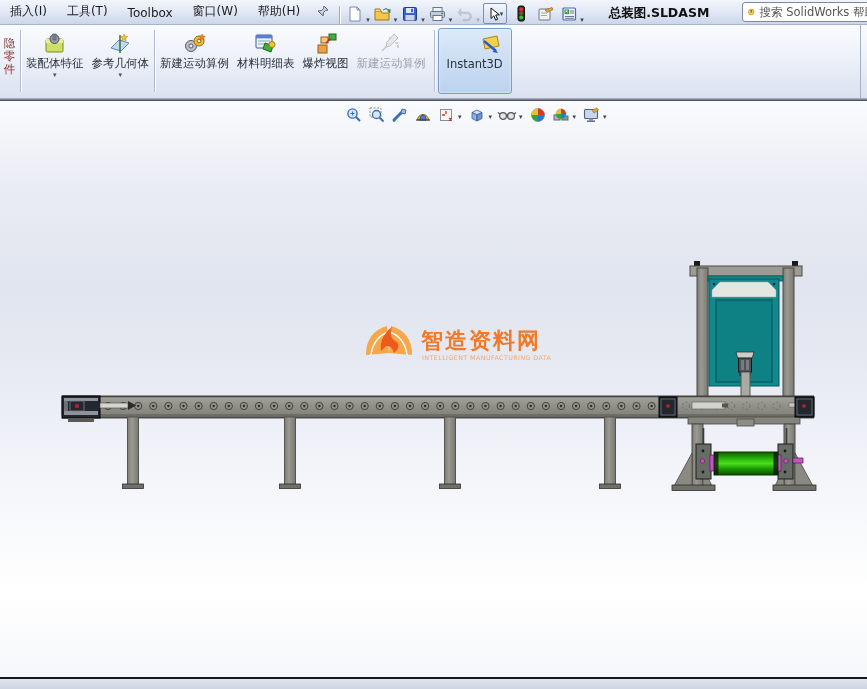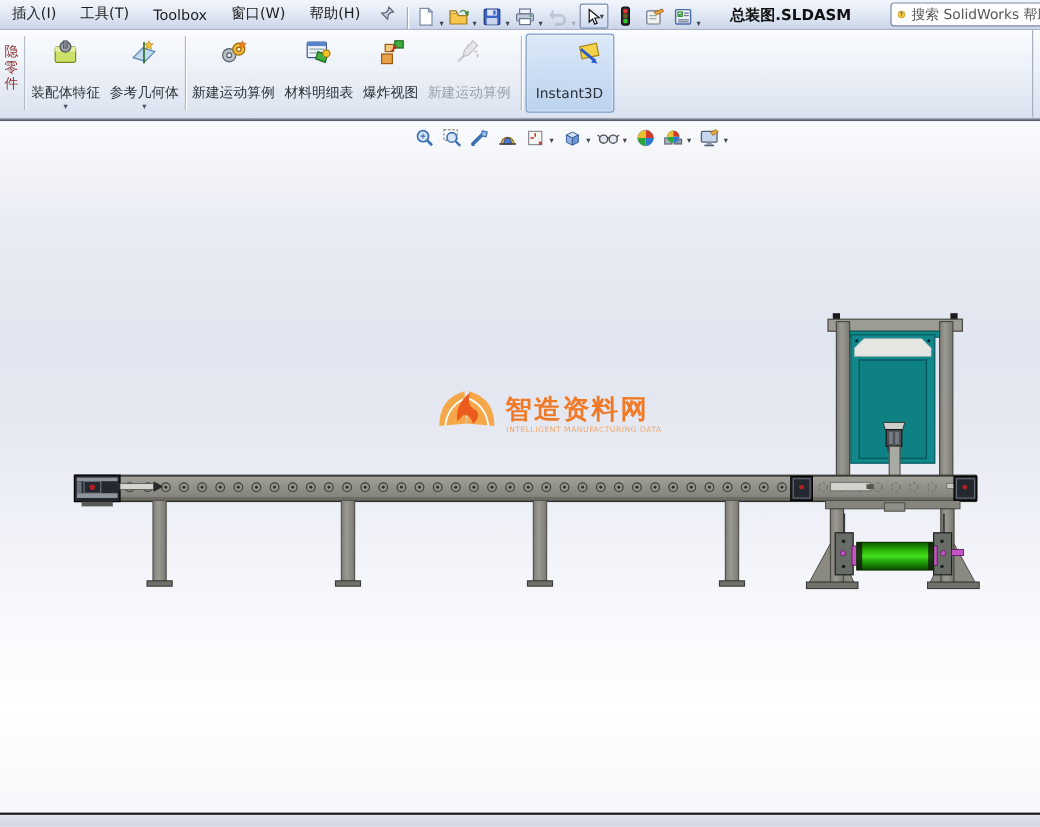--- a/index.html
+++ b/index.html
@@ -28,21 +28,21 @@
 
   
   .commandbar { position:relative; height:73px;
     background:linear-gradient(180deg,#fafcfe 0%,#eef2f9 40%,#dbe2ef 100%);
     display:flex; align-items:flex-start; padding-top:3px; }
   .chrome-sep { height:3px; background:linear-gradient(180deg,#bcc4d4,#6e7484 60%,#3c404c 100%); }
   .cmd-btn { display:flex; flex-direction:column; align-items:center; justify-content:flex-start;
     height:66px; padding:3px 4px 1px; border-radius:3px; }
   .cmd-btn .cicon { width:26px; height:26px; flex:none; }
   .cmd-btn .clabel { font-size:11.5px; line-height:13px; color:#2b3138; text-align:center;
-    margin-top:14px; word-break:break-all; }
+    margin-top:0; word-break:break-all; }
   .cmd-btn .cdd { font-size:7px; color:#4a5160; margin-top:1px; }
   .cmd-btn.disabled .clabel { color:#9aa0ab; }
   .cmd-btn.disabled .cicon { opacity:.45; filter:grayscale(1); }
   .cmd-btn.active { background:linear-gradient(180deg,#dce9f8,#bcd2ee);
     border:1px solid #7a9cc9; box-shadow:inset 0 0 2px #fff;align-items:flex-end; }
   .cmd-btn.partial { width:19px; overflow:hidden; padding:3px 1px; }
   .cmd-btn.partial .clabel { color:#8a3434; width:14px; margin-top:6px; }
   .cmd-vdiv { width:1px; height:62px; background:#b3bccc; box-shadow:1px 0 0 #fff; margin:2px 1px 0; }
   .cmd-right-div { position:absolute; left:860px; top:0; width:1px; height:73px; background:#a5aec2; }
 

